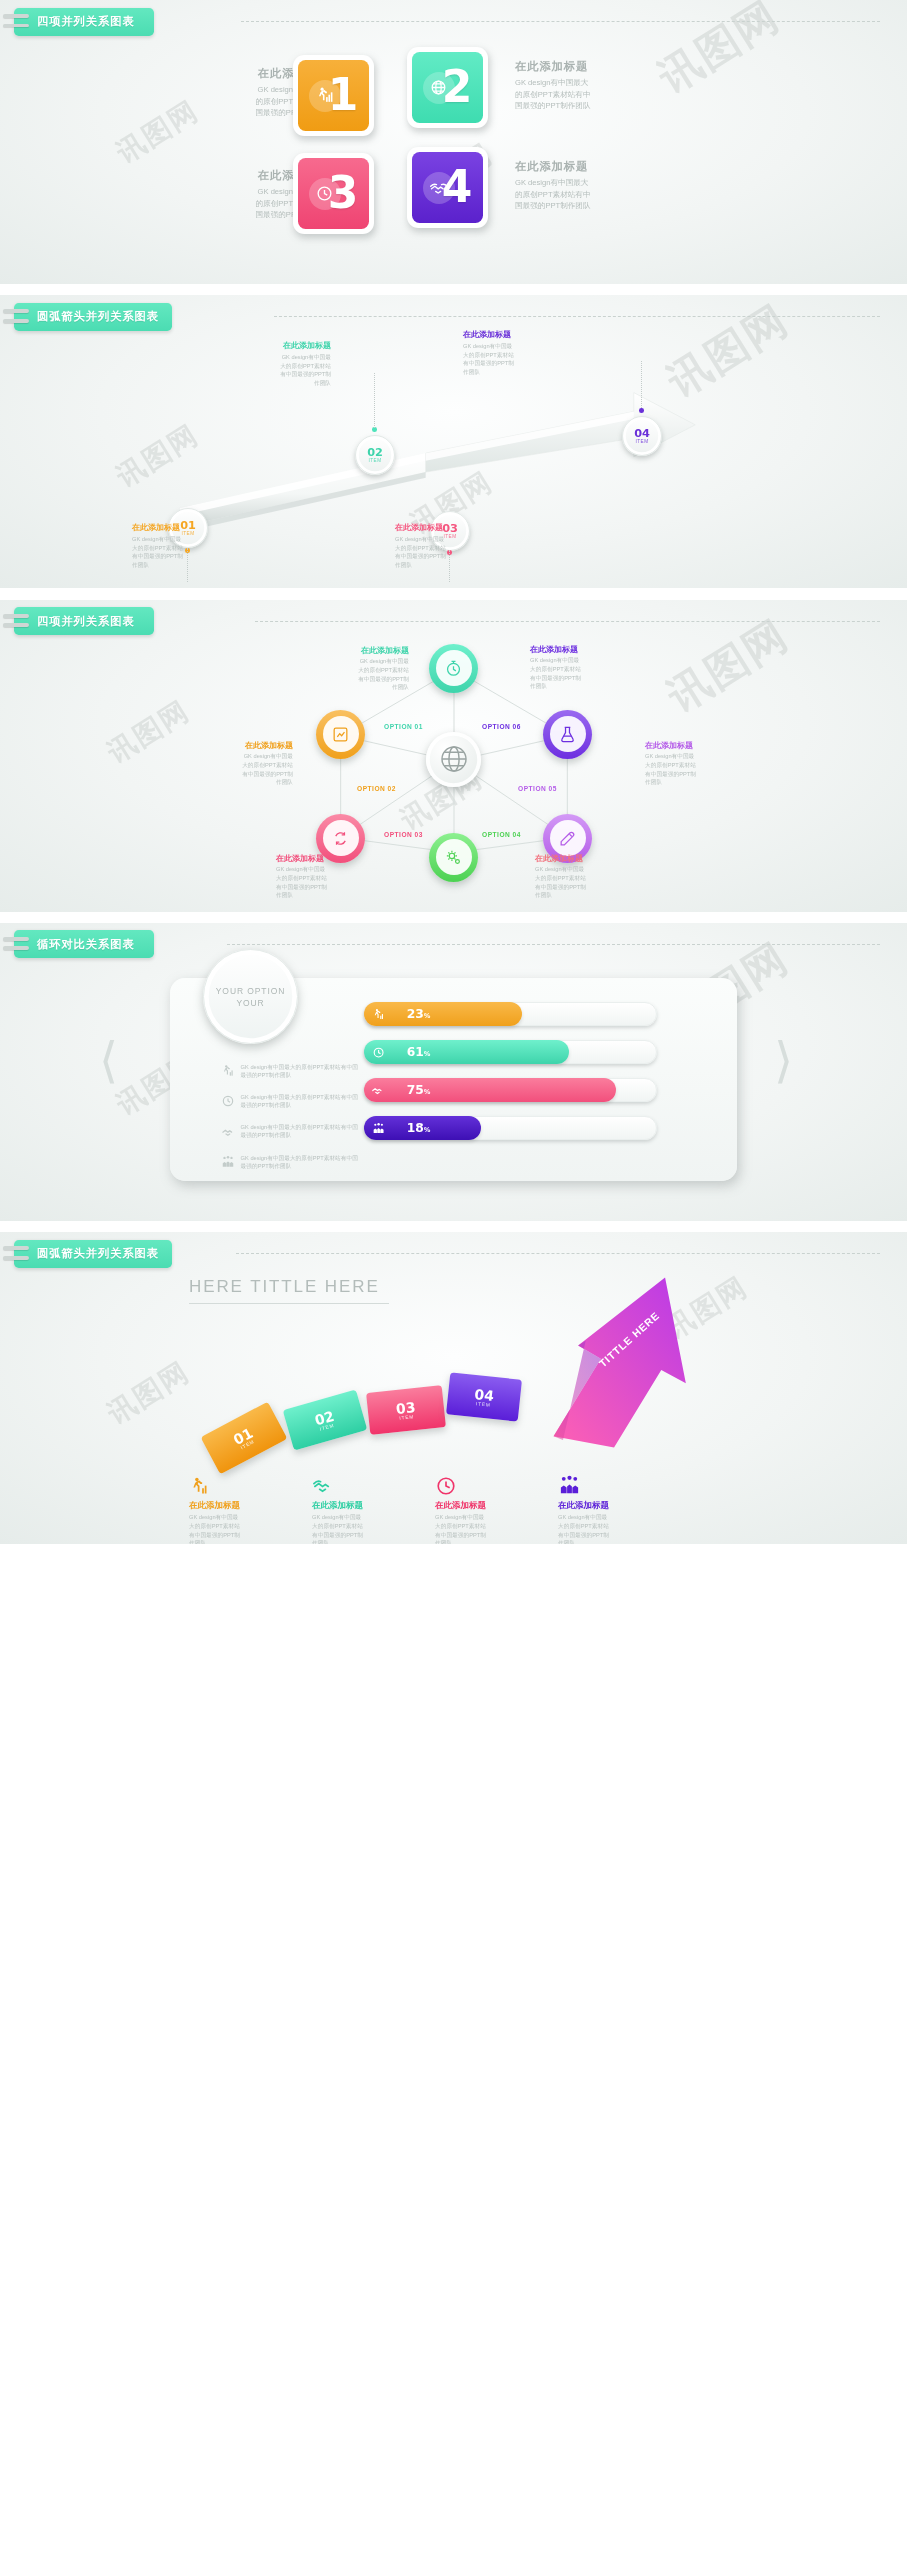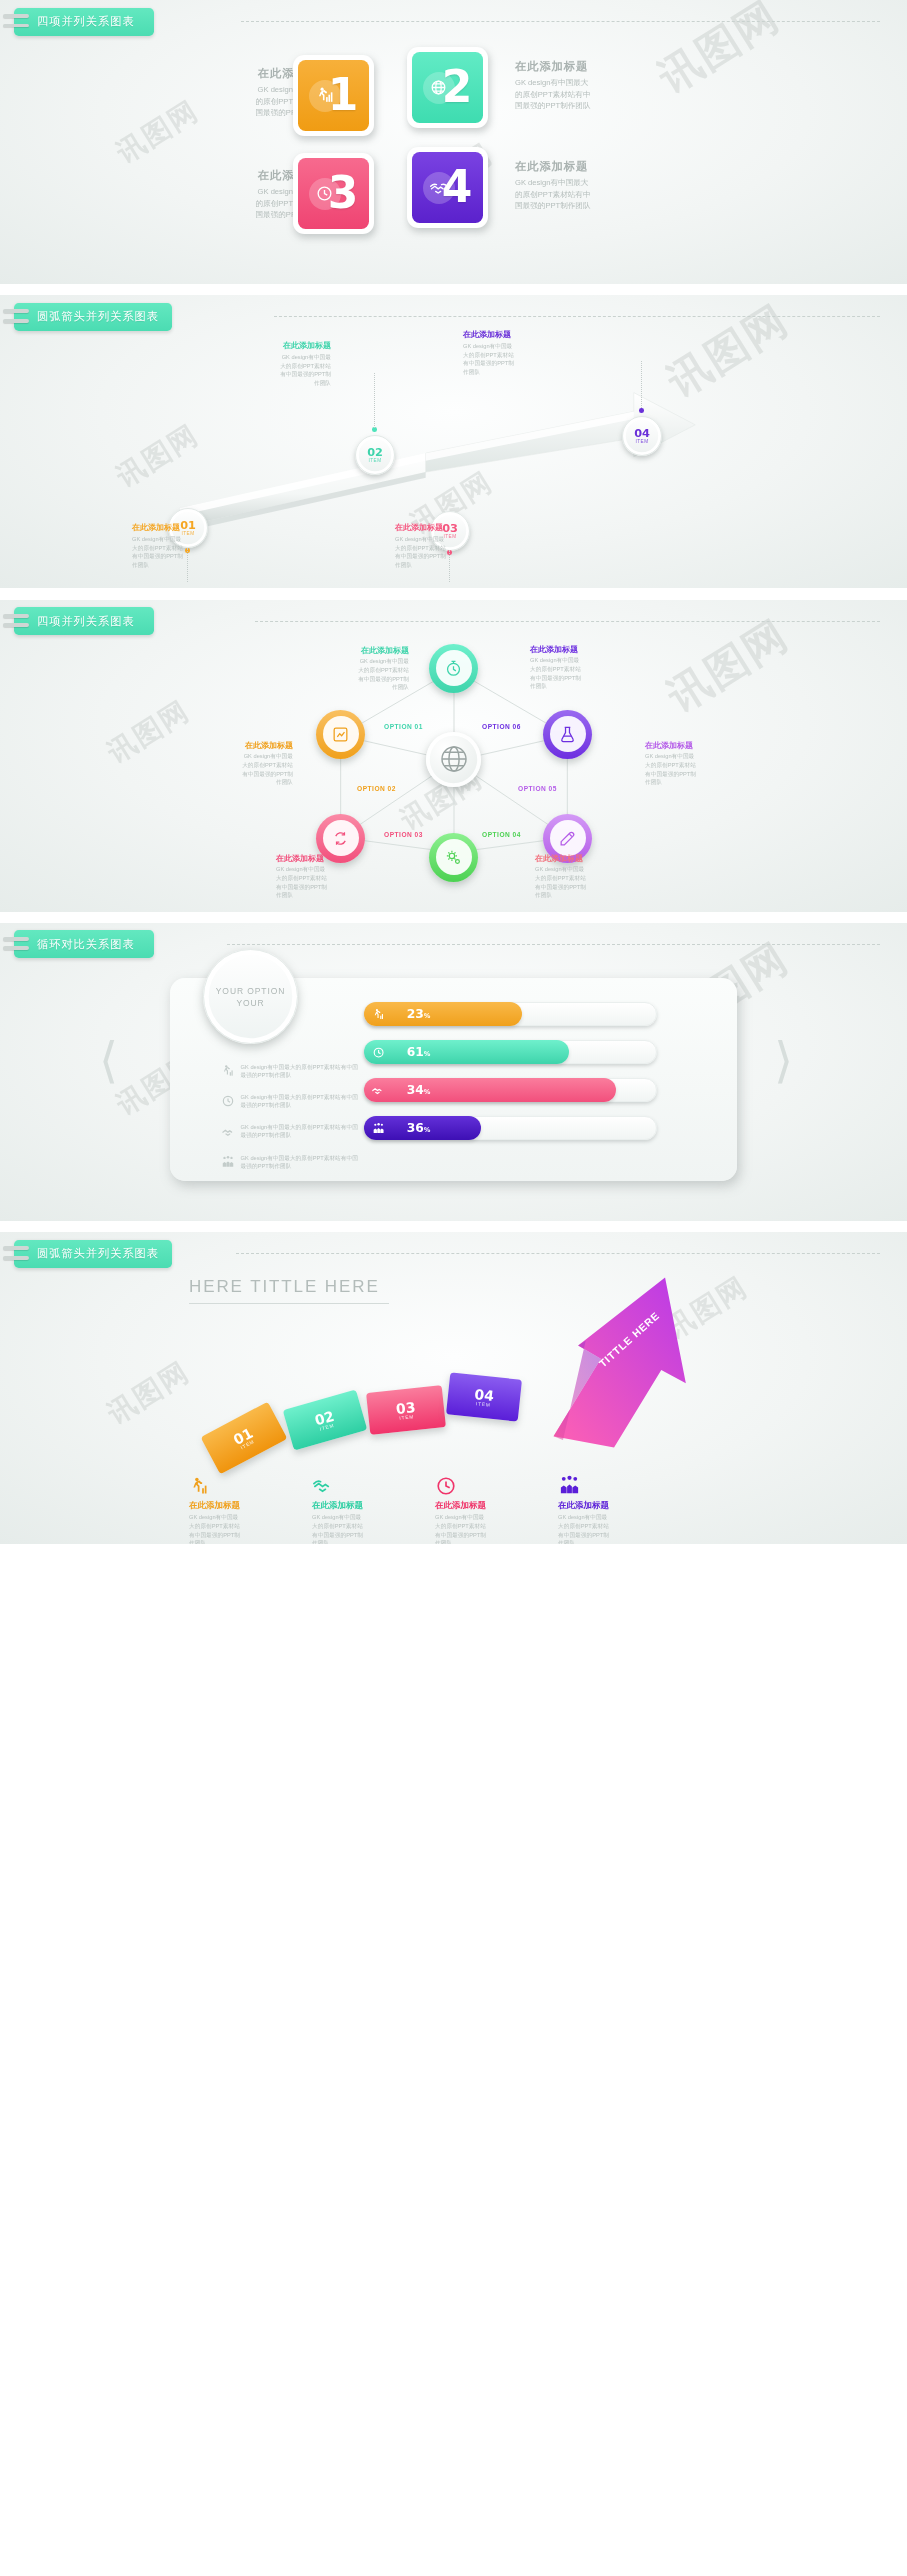--- a/index.html
+++ b/index.html
@@ -31,21 +31,21 @@
     position:absolute;left:14px;top:7.6px;
     height:28px;min-width:104px;
     background:linear-gradient(180deg,#63e8c0 0%,#4bdcb2 100%);
     border-radius:4.7px;
     box-shadow:0 1.9px 3.8px rgba(0,0,0,.13);
     display:flex;align-items:center;
     padding:0 13.2px 0 23px;
     z-index:20;
   }
   .hdr .hdr-text{
-    color:#ffffff;font-size:11.3px;font-weight:normal;letter-spacing:0.9px;
+    color:#ffffff;font-size:11.3px;font-weight:bold;letter-spacing:0.9px;
     text-shadow:0 0.9px 0.9px rgba(0,0,0,.10);
     white-space:nowrap;
   }
   .hdr .clip{
     position:absolute;left:-11.3px;top:4.7px;width:28px;height:19px;
   }
   .hdr .clip i{
     display:block;position:absolute;left:0;height:3.8px;width:26.5px;
     background:#cfd6d4;border-radius:1.9px;
     box-shadow:0 0.9px 0.9px rgba(0,0,0,.12);
@@ -624,36 +624,36 @@
 
   <div class="bar-row" style="top:155px;">
     <div class="track"></div>
     <div class="fill" style="width:86%;background:linear-gradient(180deg,#fa7d9d,#f24f7c);">
       <span class="bico">
         <svg width="14" height="14" viewBox="0 0 24 24" fill="none" stroke="#fff" stroke-width="2" stroke-linecap="round">
               <path d="M3 13l4-3 4 3 3-2 3 2"></path>
               <path d="M8 16l3 2 3-2"></path>
             </svg>
       </span>
-      <span class="pct"><span>34</span><sub>%</sub></span>
+      <span class="pct"><span>75</span><sub>%</sub></span>
     </div>
   </div>
 
   <div class="bar-row" style="top:193px;">
     <div class="track"></div>
     <div class="fill" style="width:40%;background:linear-gradient(180deg,#6330d8,#3d0fb4);">
       <span class="bico">
         <svg width="13.2" height="13.2" viewBox="0 0 24 24" fill="#fff">
               <circle cx="6" cy="5" r="2"></circle>
               <circle cx="12" cy="4" r="2.2"></circle>
               <circle cx="18" cy="5" r="2"></circle>
               <path d="M3 20v-6l3-2 3 2v6zM9.5 20v-7l2.5-2 2.5 2v7zM15 20v-6l3-2 3 2v6z"></path>
             </svg>
       </span>
-      <span class="pct"><span>36</span><sub>%</sub></span>
+      <span class="pct"><span>18</span><sub>%</sub></span>
     </div>
   </div>
 
   <div class="leg" style="top:140px;">
     <span class="li">
       <svg width="14" height="14" viewBox="0 0 24 24" fill="#c3ccca">
             <circle cx="9" cy="4" r="2"></circle>
             <path d="M7 8l-2 5h2l1-3 2 2v6h2v-7l-2-2 1-2 2 2h2v-2h-1l-2-2-3 1z"></path>
             <rect x="15" y="14" width="2" height="6"></rect>
             <rect x="18" y="11" width="2" height="9"></rect>

